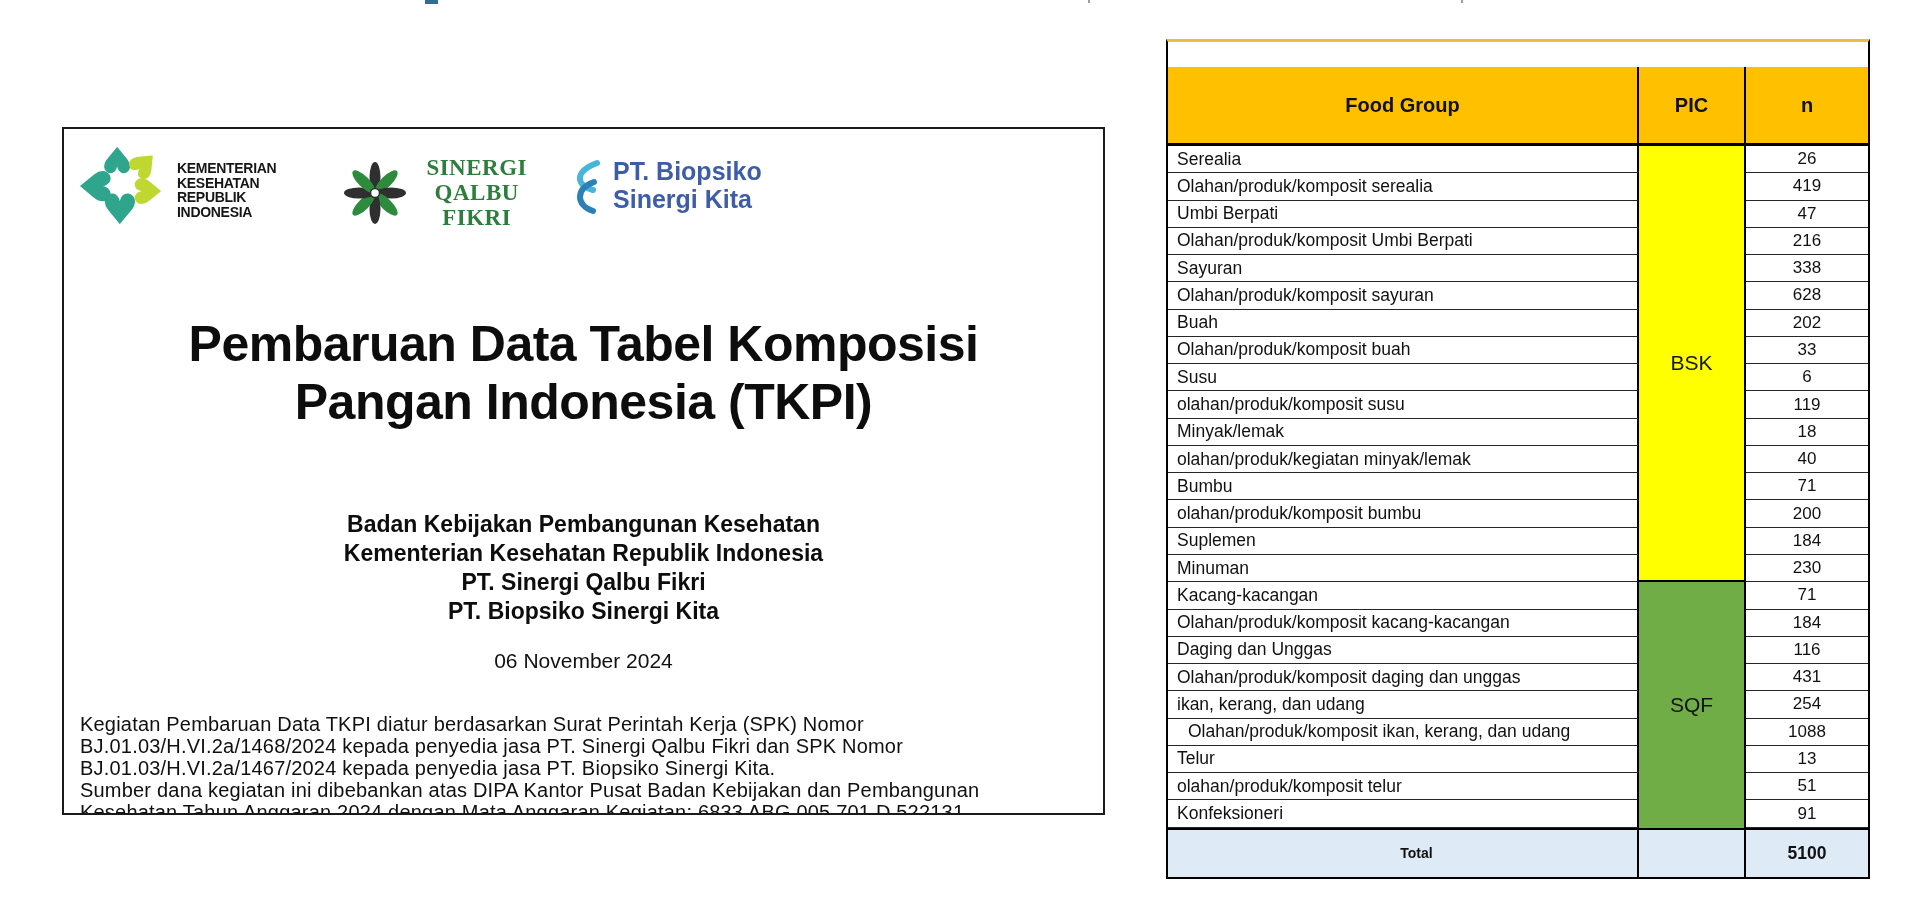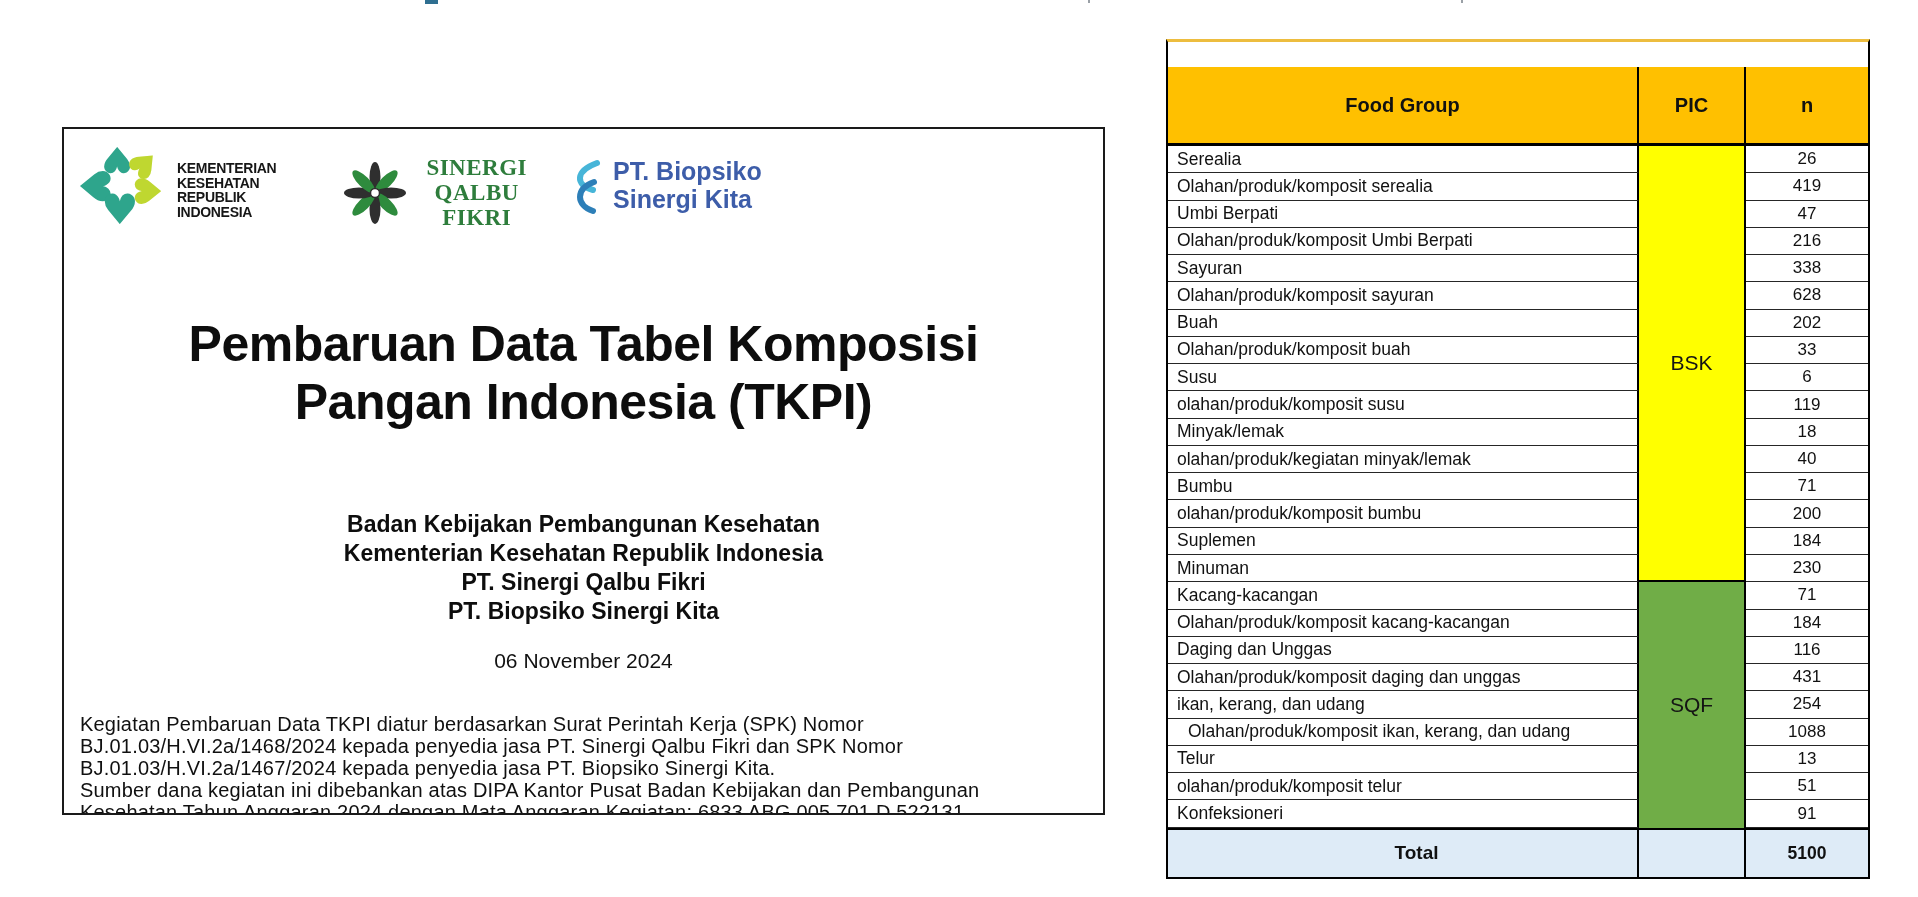--- a/index.html
+++ b/index.html
@@ -53,21 +53,21 @@
   .th { background:#ffc000; justify-content:center; font-weight:bold; font-size:20px;
         border-bottom:3px solid #000; color:#111;margin-top:25px; }
   .th-food { grid-column:1; grid-row:1; border-right:2px solid #000; }
   .th-pic  { grid-column:2; grid-row:1; border-right:2px solid #000; }
   .th-n    { grid-column:3; grid-row:1; }
   .food-cell { grid-column:1; padding-left:9px; font-size:17.5px; border-right:2px solid #000;
                border-bottom:1.5px solid #262626; white-space:nowrap; overflow:hidden; }
   .n-cell    { grid-column:3; justify-content:center; font-size:17px; border-bottom:1.5px solid #262626; }
   .pic-cell  { grid-column:2; justify-content:center; font-size:21px; border-right:2px solid #000; color:#141414; }
   .total-cell { background:#deebf7; border-top:2px solid #000; grid-row:27; font-weight:bold; }
-  .total-food { grid-column:1; justify-content:center; font-size:19px; border-right:2px solid #000;padding-left:28px; }
+  .total-food { grid-column:1; justify-content:center; font-size:14px; border-right:2px solid #000;padding-left:28px; }
   .total-pic  { grid-column:2; border-right:2px solid #000; }
   .total-n    { grid-column:3; justify-content:center; font-size:17.5px; }
 </style>
 </head>
 <body>
 
 <div class="frag frag-blue"></div>
 <div class="frag frag-g1"></div>
 <div class="frag frag-g2"></div>
 

